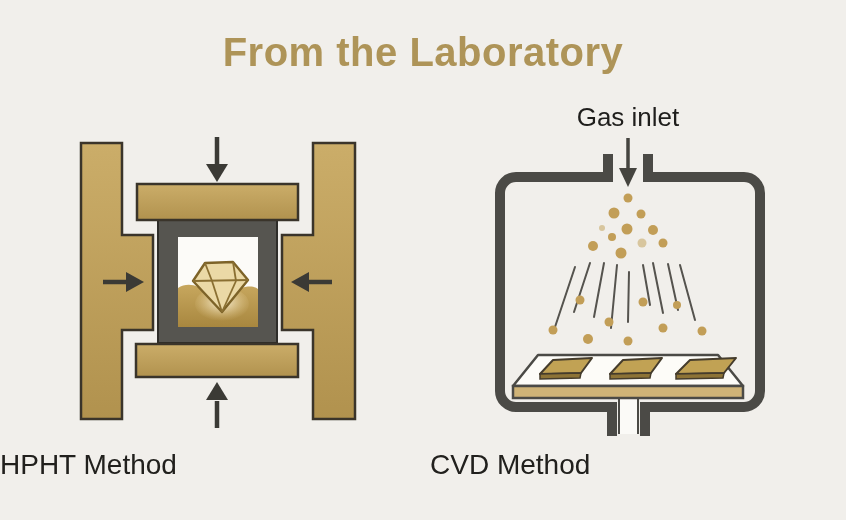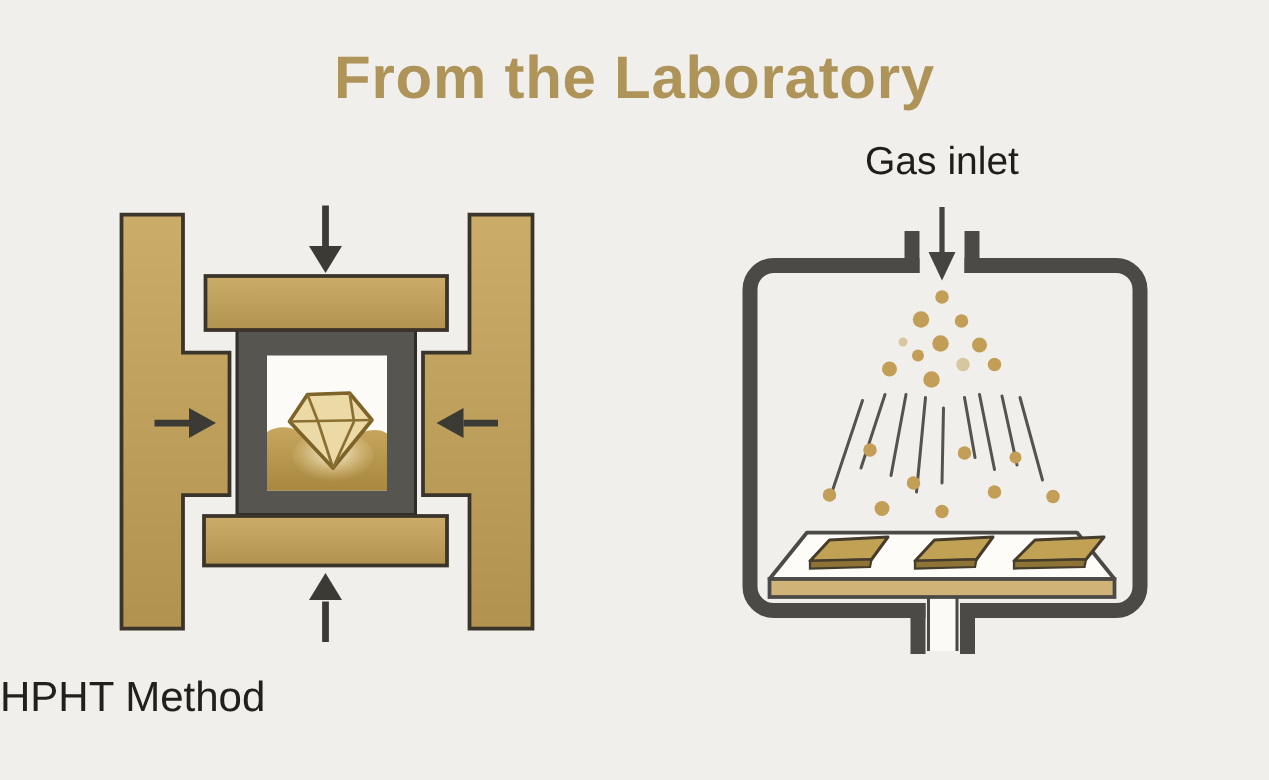--- a/index.html
+++ b/index.html
@@ -21,21 +21,21 @@
   .fig-hpht{left:60px;top:120px;width:360px;height:340px;}
   .fig-cvd{left:468px;top:100px;width:360px;height:360px;}
   .caption{
     position:absolute;top:449px;
     font-size:28px;font-weight:400;
     color:#21201d;
   }
   .caption-hpht{left:0;width:400px;}
   .caption-cvd{left:430px;width:400px;}
   .gas-label{
-    position:absolute;left:468px;top:92px;width:320px;
+    position:absolute;left:468px;top:102px;width:320px;
     text-align:center;
     font-size:26px;color:#1f1e1c;
   }
   svg{display:block;}
 </style>
 </head>
 <body>
 
 <div class="stage">
 
@@ -187,14 +187,15 @@
             <path d="M0,16 L48,15 L47,20 L0,21 Z" fill="#8d7336" stroke="#453c2c" stroke-width="1.5"></path>
           </g>
         </g>
       </g>
     </svg>
   </div>
 
   <div class="gas-label">Gas inlet</div>
 
   <div class="caption caption-hpht">HPHT Method</div>
+  <div class="caption caption-cvd">CVD Method</div>
 
 </div>
 
 </body></html>

